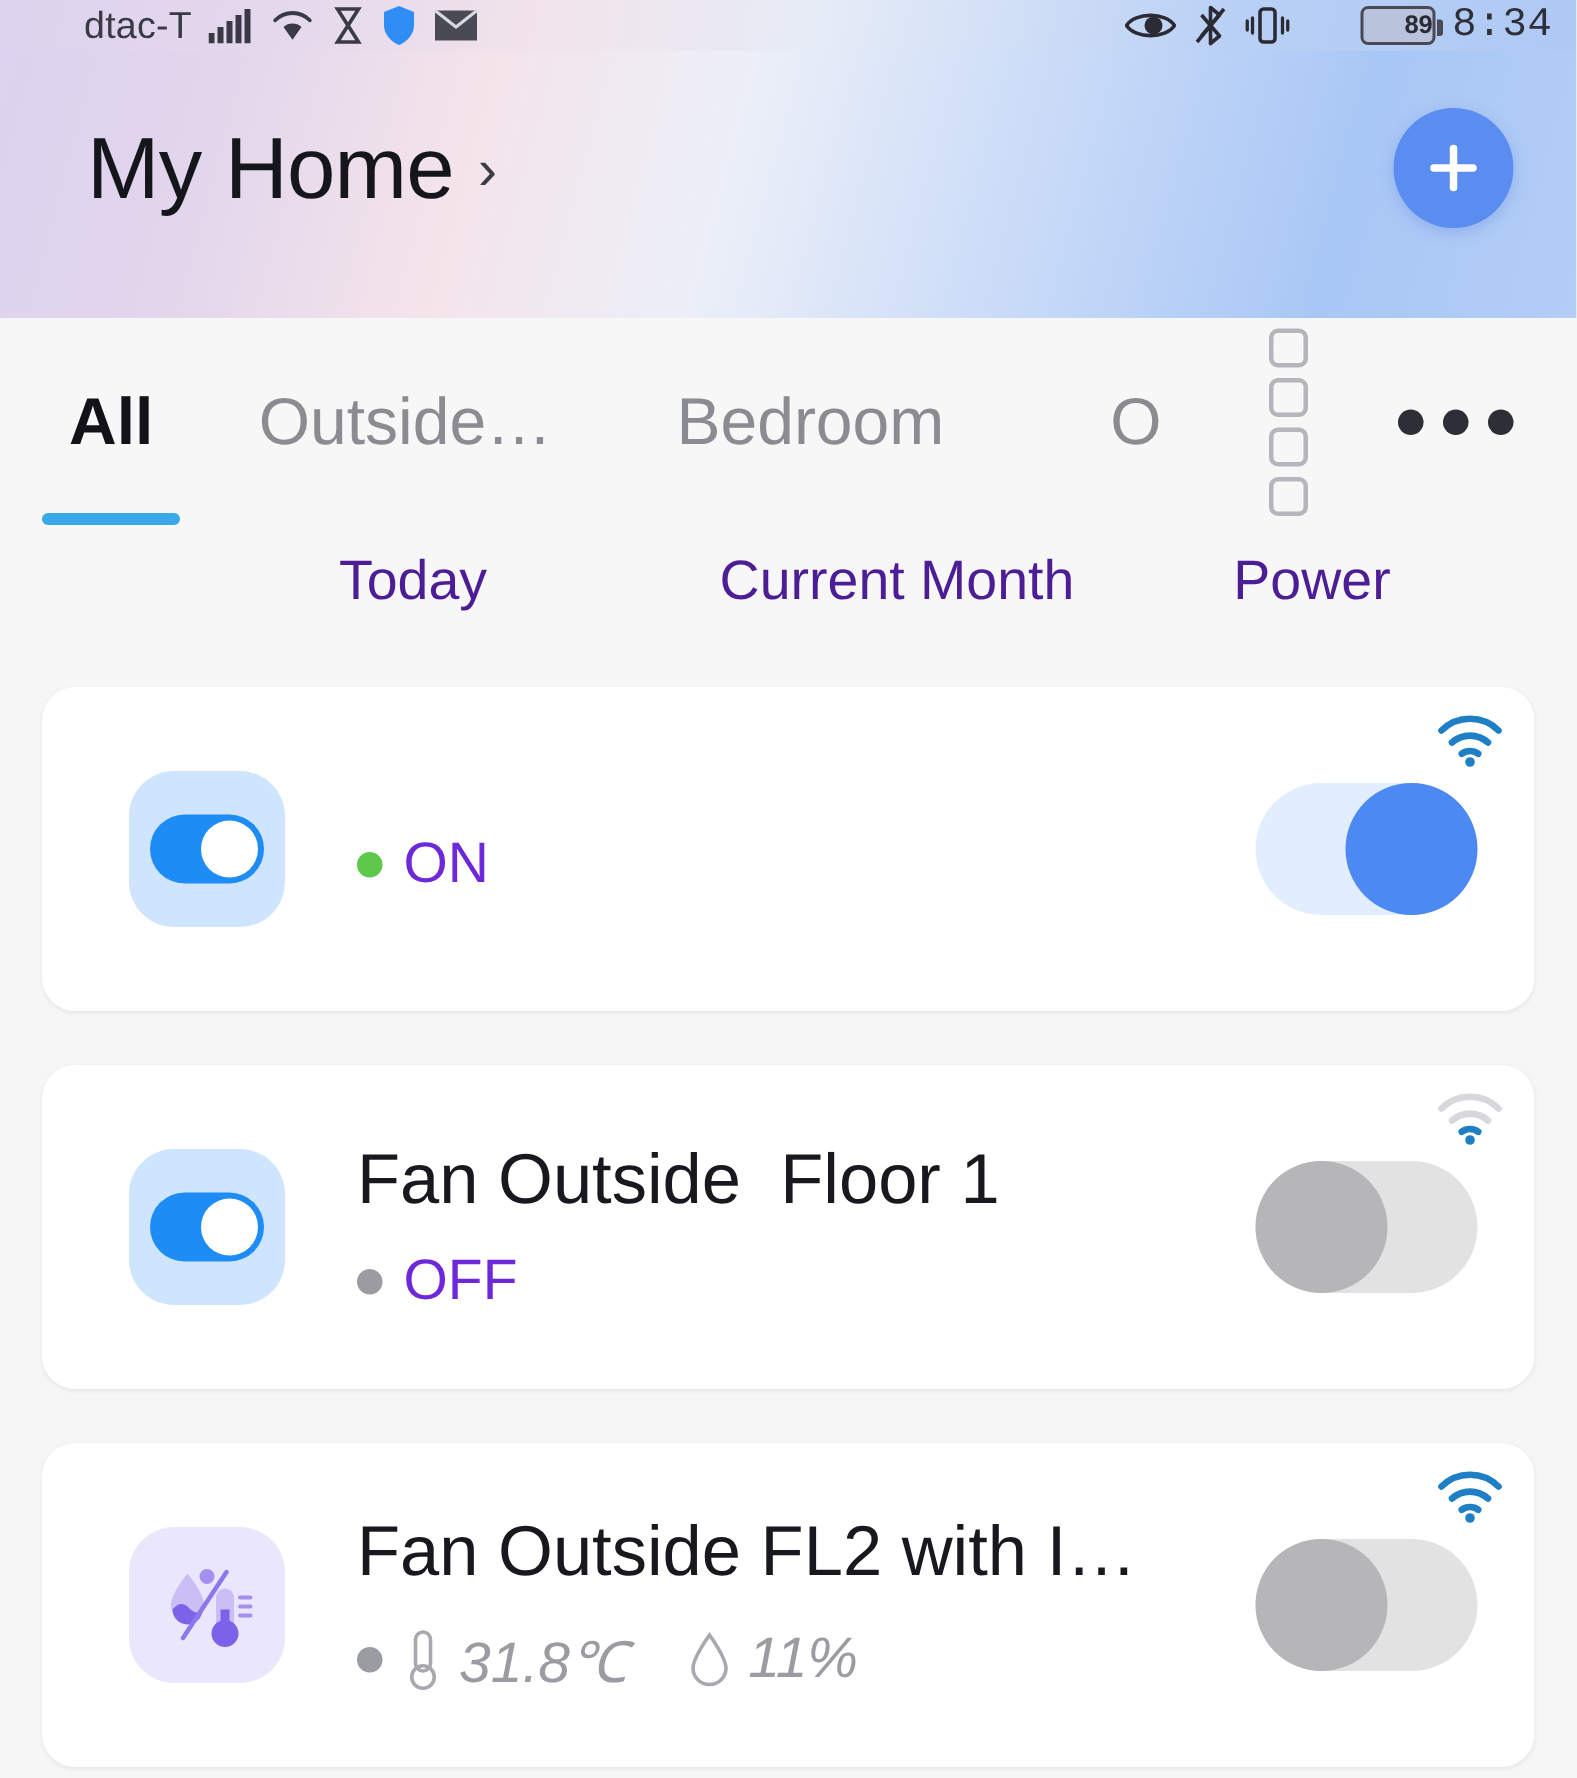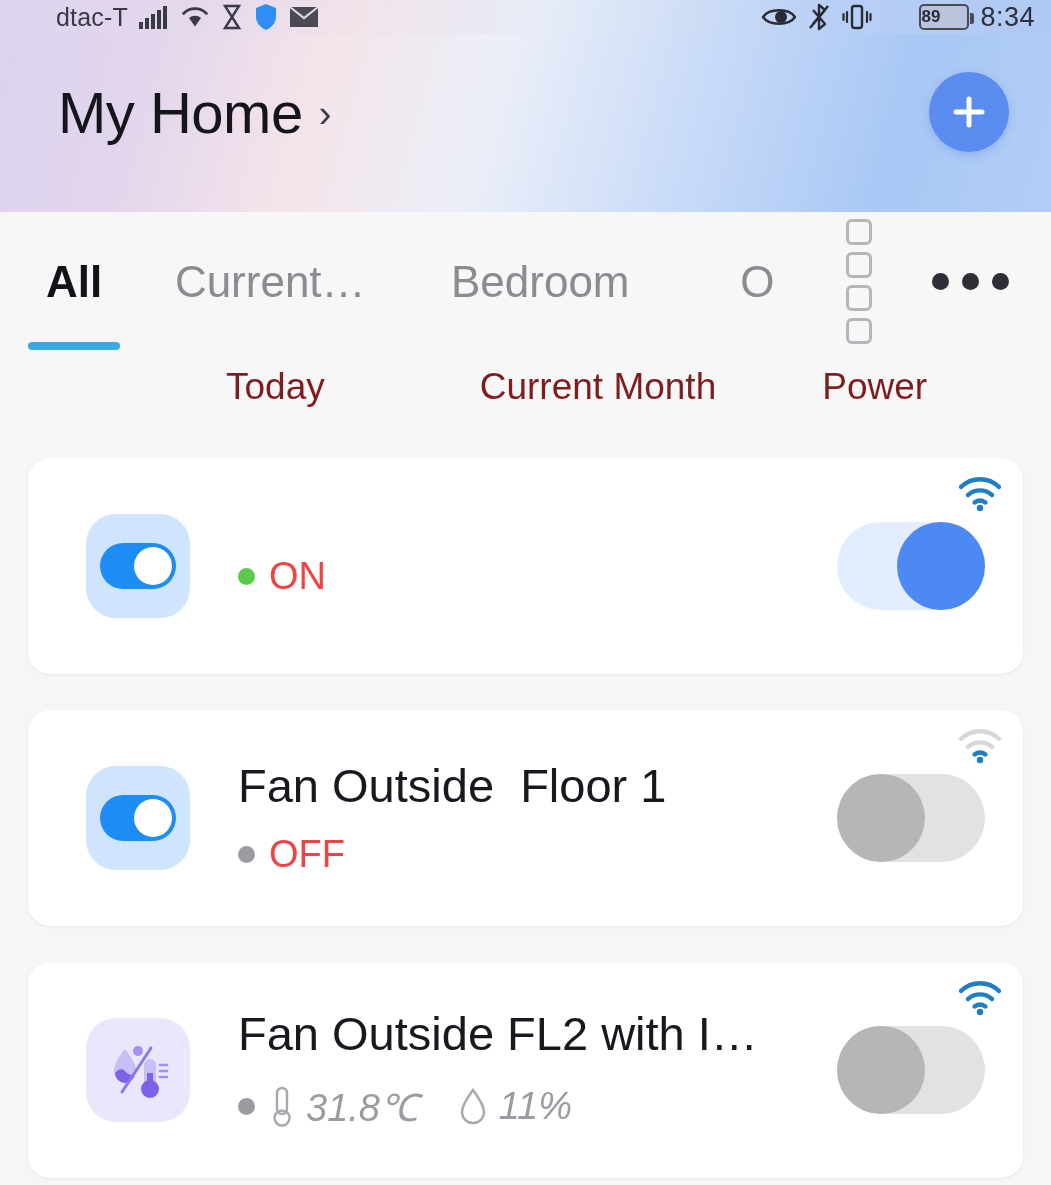--- a/index.html
+++ b/index.html
@@ -13,26 +13,26 @@
   
   .statusbar{
     position:relative; height:34px; width:100%;
     display:flex; align-items:center; justify-content:space-between;
     padding:0 16px 0 56px;
     background:linear-gradient(100deg,#ddd3ee 0%,#e4d8ec 18%,#f2e3ea 34%,#e6ecf7 52%,#b9d0f5 78%,#aec9f4 100%);
   }
   .sb-left{ display:flex; align-items:center; gap:11px; }
   .sb-right{ display:flex; align-items:center; gap:11px; }
   .carrier{ font-size:25px; color:#3a3a46; letter-spacing:.2px; }
-  .clock{ font-size:27px; color:#2f2f3a; letter-spacing:.5px; }
+  .clock{ font-size:27px; color:#2f2f3a; letter-spacing:.5px;font-family:Liberation Mono, monospace; }
   .sb-ico{ display:inline-flex; align-items:center; justify-content:center; }
   .batt{
     position:relative; width:50px; height:26px;
     border:2.5px solid #4a4a57; border-radius:5px;
-    display:flex; align-items:center; justify-content:flex-start;
+    display:flex; align-items:center; justify-content:flex-end;
     background:#b9c4dc;
     margin-left:36px;
   }
   .batt::after{
     content:""; position:absolute; right:-7px; top:7px;
     width:4px; height:11px; background:#4a4a57; border-radius:0 2px 2px 0;
   }
   .batt span{ font-size:17px; color:#2b2b36; font-weight:600; }
 
   
@@ -75,21 +75,21 @@
   .grid-ico i{ display:block; width:26px; height:26px; border:3.5px solid #b5b5bb; border-radius:6px; }
   .dots-ico{ display:flex; align-items:center; gap:13px; cursor:pointer; height:62px; }
   .dots-ico i{ width:17px; height:17px; border-radius:50%; background:#2e2e36; display:block; }
 
   
   .subhead{
     height:96px; background:#f7f7f8;
     display:flex; align-items:flex-start; padding-top:4px;
   }
   .subhead .item{
-    font-size:37px; color:#7f1d1d; cursor:pointer; white-space:nowrap;
+    font-size:37px; color:#4c1d95; cursor:pointer; white-space:nowrap;
   }
   .sh-today{ margin-left:226px; }
   .sh-month{ margin-left:155px; }
   .sh-power{ margin-left:106px; }
 
   
   .cards{ padding:0 28px; }
   .card{
     position:relative; background:#fff; border-radius:22px;
     height:216px; margin-bottom:36px;
@@ -108,21 +108,21 @@
     content:""; position:absolute; right:4px; top:4px;
     width:38px; height:38px; border-radius:50%; background:#fff;
   }
   .info{ margin-left:48px; flex:1; min-width:0; }
   .dev-name{
     font-size:47px; color:#18181f; line-height:1.12; white-space:pre;
     overflow:hidden; text-overflow:ellipsis;
   }
   .meta{ display:flex; align-items:center; margin-top:20px; gap:14px; }
   .dot{ width:17px; height:17px; border-radius:50%; display:block; flex:none; }
-  .meta .st{ font-size:38px; color:#ef4444; }
+  .meta .st{ font-size:38px; color:#6d28d9; }
   .meta .mval{ font-size:38px; color:#9b9ba2;font-style:italic; }
   .meta .grp{ display:flex; align-items:center; gap:11px; }
   .meta .grp + .grp{ margin-left:26px; }
 
   .toggle{ width:148px; height:88px; border-radius:44px; position:relative; flex:none; cursor:pointer; }
   .toggle.on{ background:#e2edfe; }
   .toggle.off{ background:#e2e2e3; }
   .toggle .knob{ position:absolute; top:0; width:88px; height:88px; border-radius:50%; }
   .toggle.on .knob{ right:0; background:#4c89f2; }
   .toggle.off .knob{ left:0; background:#b6b6b8; }
@@ -201,21 +201,21 @@
         <path d="M22 9 V35 M9 22 H35" stroke="#ffffff" stroke-width="5" stroke-linecap="round"></path>
       </svg>
   </div>
 </div>
 
 <div class="tabbar">
   <div class="tab active tab-all">
     <span class="lbl">All</span>
   </div>
   <div class="tab tab-living">
-    <span class="lbl">Current…</span>
+    <span class="lbl">Outside…</span>
   </div>
   <div class="tab tab-bed">
     <span class="lbl">Bedroom</span>
   </div>
   <div class="tab tab-o">
     <span class="lbl">O</span>
   </div>
   <div class="grid-ico">
     <i></i>
       <i></i>

